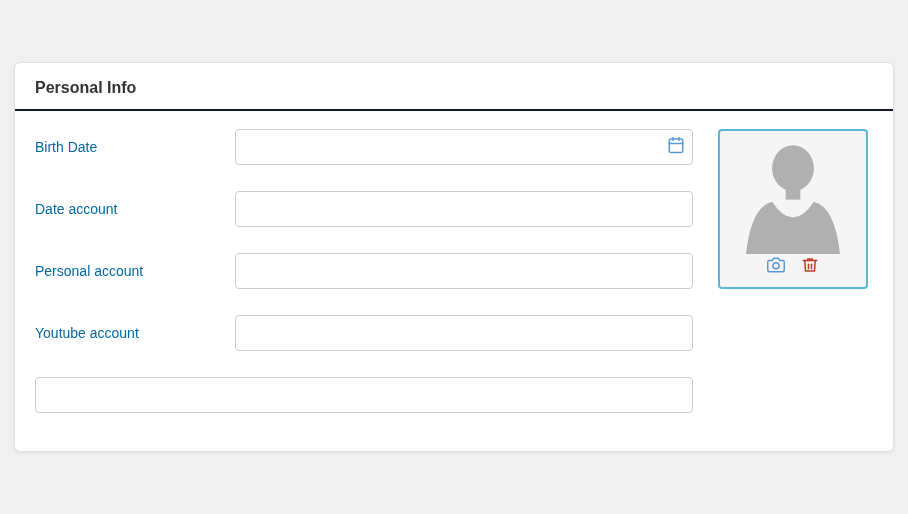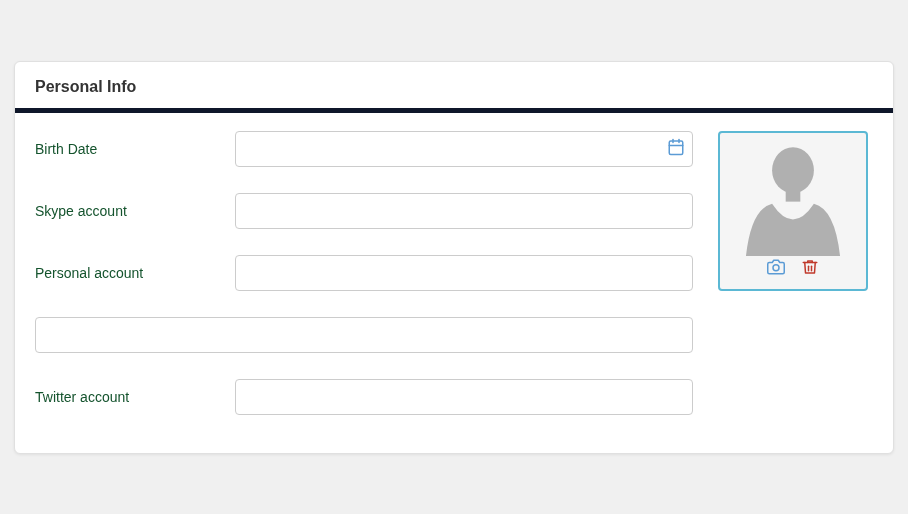--- a/index.html
+++ b/index.html
@@ -22,21 +22,21 @@
       background: #ffffff;
       border: 1px solid #e0e0e0;
       border-radius: 6px;
       width: 880px;
       padding: 0;
       box-shadow: 0 1px 3px rgba(0,0,0,0.07);
     }
 
     .card-header {
       padding: 16px 20px 12px 20px;
-      border-bottom: 5px solid #0f172a;
+      border-bottom: 2px solid #0f172a;
     }
 
     .card-header h2 {
       font-size: 16px;
       font-weight: 600;
       color: #333;
     }
 
     .card-body {
       padding: 10px 20px 20px 20px;
@@ -52,21 +52,21 @@
       display: flex;
       align-items: center;
       margin-bottom: 10px;
       min-height: 52px;
     }
 
     .form-label {
       width: 200px;
       min-width: 200px;
       font-size: 14px;
-      color: #14532d;
+      color: #0369a1;
       font-weight: 500;
       padding-right: 16px;
     }
 
     .form-input-wrap {
       flex: 1;
       position: relative;
     }
 
     .form-input {
@@ -167,42 +167,42 @@
               <rect x="3" y="4" width="18" height="18" rx="2" ry="2"></rect>
               <line x1="16" y1="2" x2="16" y2="6"></line>
               <line x1="8" y1="2" x2="8" y2="6"></line>
               <line x1="3" y1="10" x2="21" y2="10"></line>
             </svg>
           </span>
         </div>
       </div>
 
       <div class="form-row">
-        <label class="form-label">Skype account</label>
+        <label class="form-label">Date account</label>
         <div class="form-input-wrap">
           <input type="text" class="form-input" style="">
         </div>
       </div>
 
 
       <div class="form-row">
         <label class="form-label">Personal account</label>
         <div class="form-input-wrap">
           <input type="text" class="form-input" style="">
         </div>
       </div>
 
       <div class="form-row">
-        <div class="form-input-wrap">
-          <input type="text" class="form-input" style="">
-        </div>
-      </div>
-
-      <div class="form-row">
-        <label class="form-label">Twitter account</label>
+        <label class="form-label">Youtube account</label>
+        <div class="form-input-wrap">
+          <input type="text" class="form-input" style="">
+        </div>
+      </div>
+
+      <div class="form-row">
         <div class="form-input-wrap">
           <input type="text" class="form-input" style="">
         </div>
       </div>
     </div>
 
     <div class="avatar-section">
       <div class="avatar-box">
         <div class="avatar-image">
 

